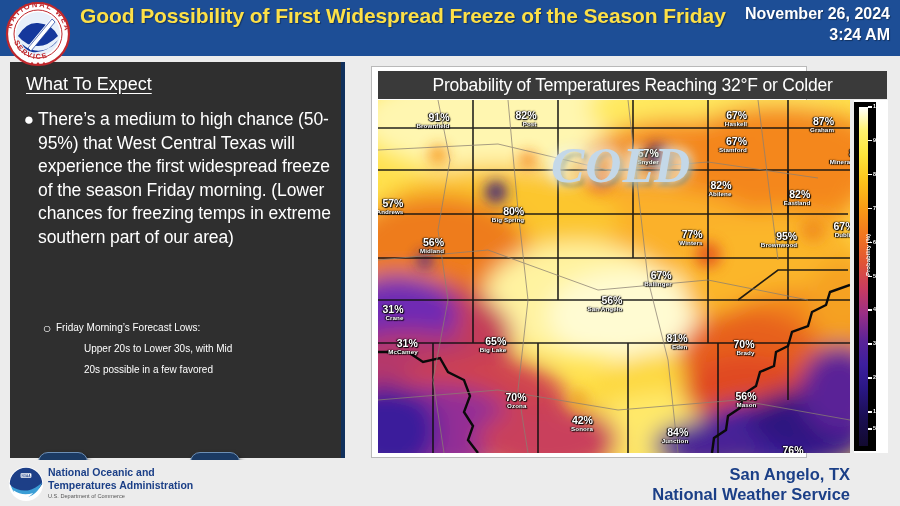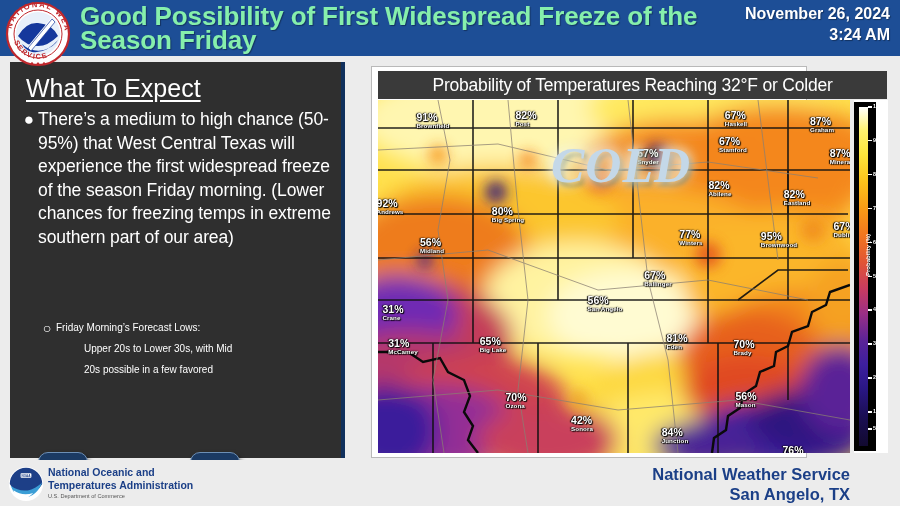--- a/index.html
+++ b/index.html
@@ -16,41 +16,41 @@
     position: absolute; left: 0; top: 0; width: 900px; height: 56px;
     background: #1d4e96;
     display: flex; align-items: center;
   }
   .nws-logo {
     position: absolute; left: 2px; top: -2px; width: 72px; height: 72px;
     z-index: 6;
   }
   .header-title {
     position: absolute; left: 80px; top: 4px; width: 680px;
-    color: #86efac; font-size: 26px; font-weight: bold;
+    color: #fde047; font-size: 21px; font-weight: bold;
     letter-spacing: -0.1px; line-height: 24px;
     text-shadow: 1px 1px 1px rgba(0,0,0,.35);
   }
   .header-date {
     position: absolute; right: 10px; top: 3px; width: 190px;
     text-align: right; color: #ffffff; font-size: 16px; font-weight: bold;
     line-height: 21px;
     text-shadow: 1px 1px 1px rgba(0,0,0,.35);
   }
 
   
   .left-panel {
     position: absolute; left: 10px; top: 62px; width: 335px; height: 396px;
     background: #2f2f2f;
     color: #ffffff;
     border-right: 4px solid #10305c;
   }
   .wte-title {
     position: absolute; left: 16px; top: 12px;
-    font-size: 25px; font-weight: normal;
+    font-size: 18px; font-weight: normal;
     text-decoration: underline;
     text-underline-offset: 3px;
   }
   .bullet-row {
     position: absolute; left: 10px; top: 46px; width: 322px;
     display: flex;
   }
   .bullet-dot {
     width: 18px; flex: none; font-size: 17px; line-height: 23px;
     text-align: center;
@@ -108,21 +108,21 @@
   .map-canvas {
     position: absolute; left: 6px; top: 33px; width: 472px; height: 353px;
     overflow: hidden;
     background: #f6e27a;
   }
   .map-canvas svg { display: block; }
 
   .citylabel {
     position: absolute;
     color: #ffffff;
-    text-align: left;
+    text-align: right;
     transform: translate(-50%, 0);
     text-shadow: 0 0 2px #000, 1px 1px 1px #000, -1px 0 1px #000;
     pointer-events: none;
     line-height: 1.02;
     white-space: nowrap;
   }
   .citylabel .pct { display: block; font-size: 10.5px; font-weight: bold; }
   .citylabel .nm  { display: block; font-size: 6.2px; font-weight: bold; letter-spacing: .1px; }
 
   .cold-text {
@@ -413,21 +413,21 @@
         </div>
         <div class="citylabel" style="left: 355px; top: 36px;">
           <span class="pct">67%</span>
           <span class="nm">Stamford</span>
         </div>
         <div class="citylabel" style="left: 472px; top: 48px;">
           <span class="pct">87%</span>
           <span class="nm">Mineral Wells</span>
         </div>
         <div class="citylabel" style="left: 12px; top: 98px;">
-          <span class="pct">92%</span>
+          <span class="pct">57%</span>
           <span class="nm">Andrews</span>
         </div>
         <div class="citylabel" style="left: 130px; top: 106px;">
           <span class="pct">80%</span>
           <span class="nm">Big Spring</span>
         </div>
         <div class="citylabel" style="left: 342px; top: 80px;">
           <span class="pct">82%</span>
           <span class="nm">Abilene</span>
         </div>
@@ -565,16 +565,16 @@
       <rect x="14" y="8" width="12" height="5" rx="1" fill="#ffffff"></rect>
       <text x="20" y="12.2" font-size="3.4" font-family="Liberation Sans, sans-serif" font-weight="bold" fill="#1d3f87" text-anchor="middle">NOAA</text>
     </svg>
   </span>
   <div class="noaa-text">
     <div>National Oceanic and</div>
     <div>Temperatures Administration</div>
   </div>
   <div class="noaa-sub">U.S. Department of Commerce</div>
   <div class="nws-footer">
+    <div>San Angelo, TX</div>
     <div>National Weather Service</div>
-    <div>San Angelo, TX</div>
   </div>
 </div>
 
 </body></html>

